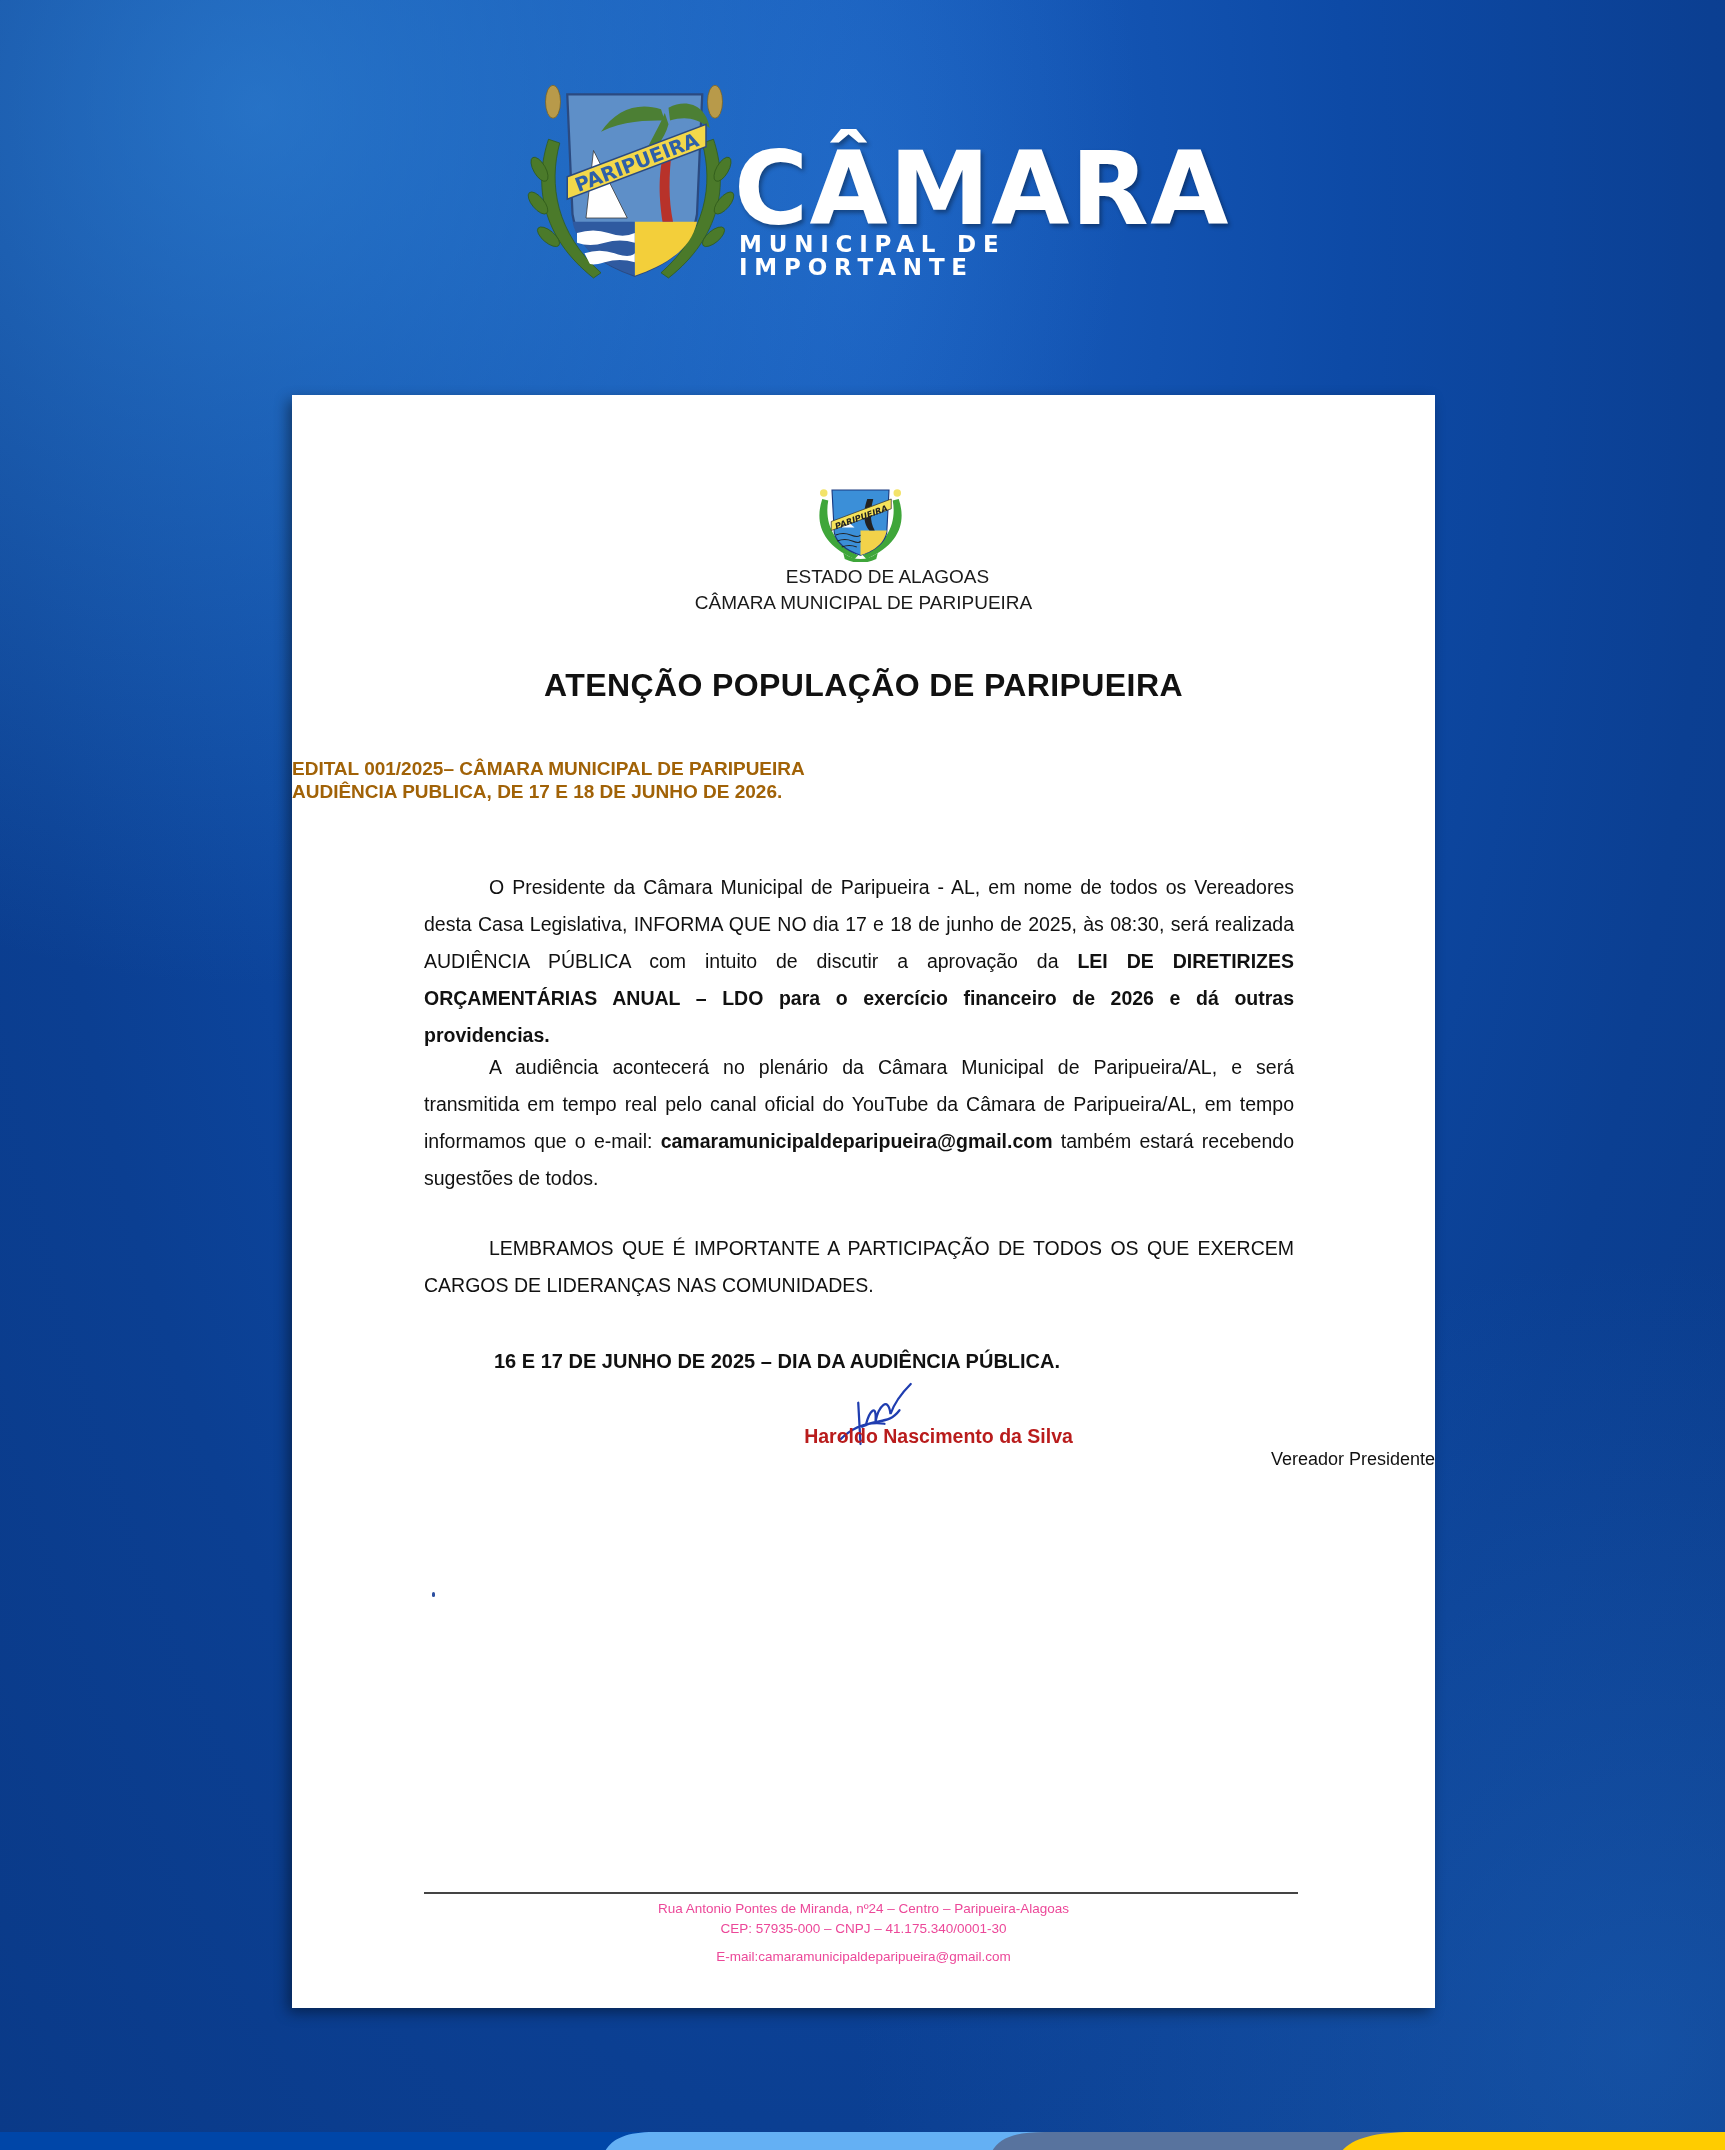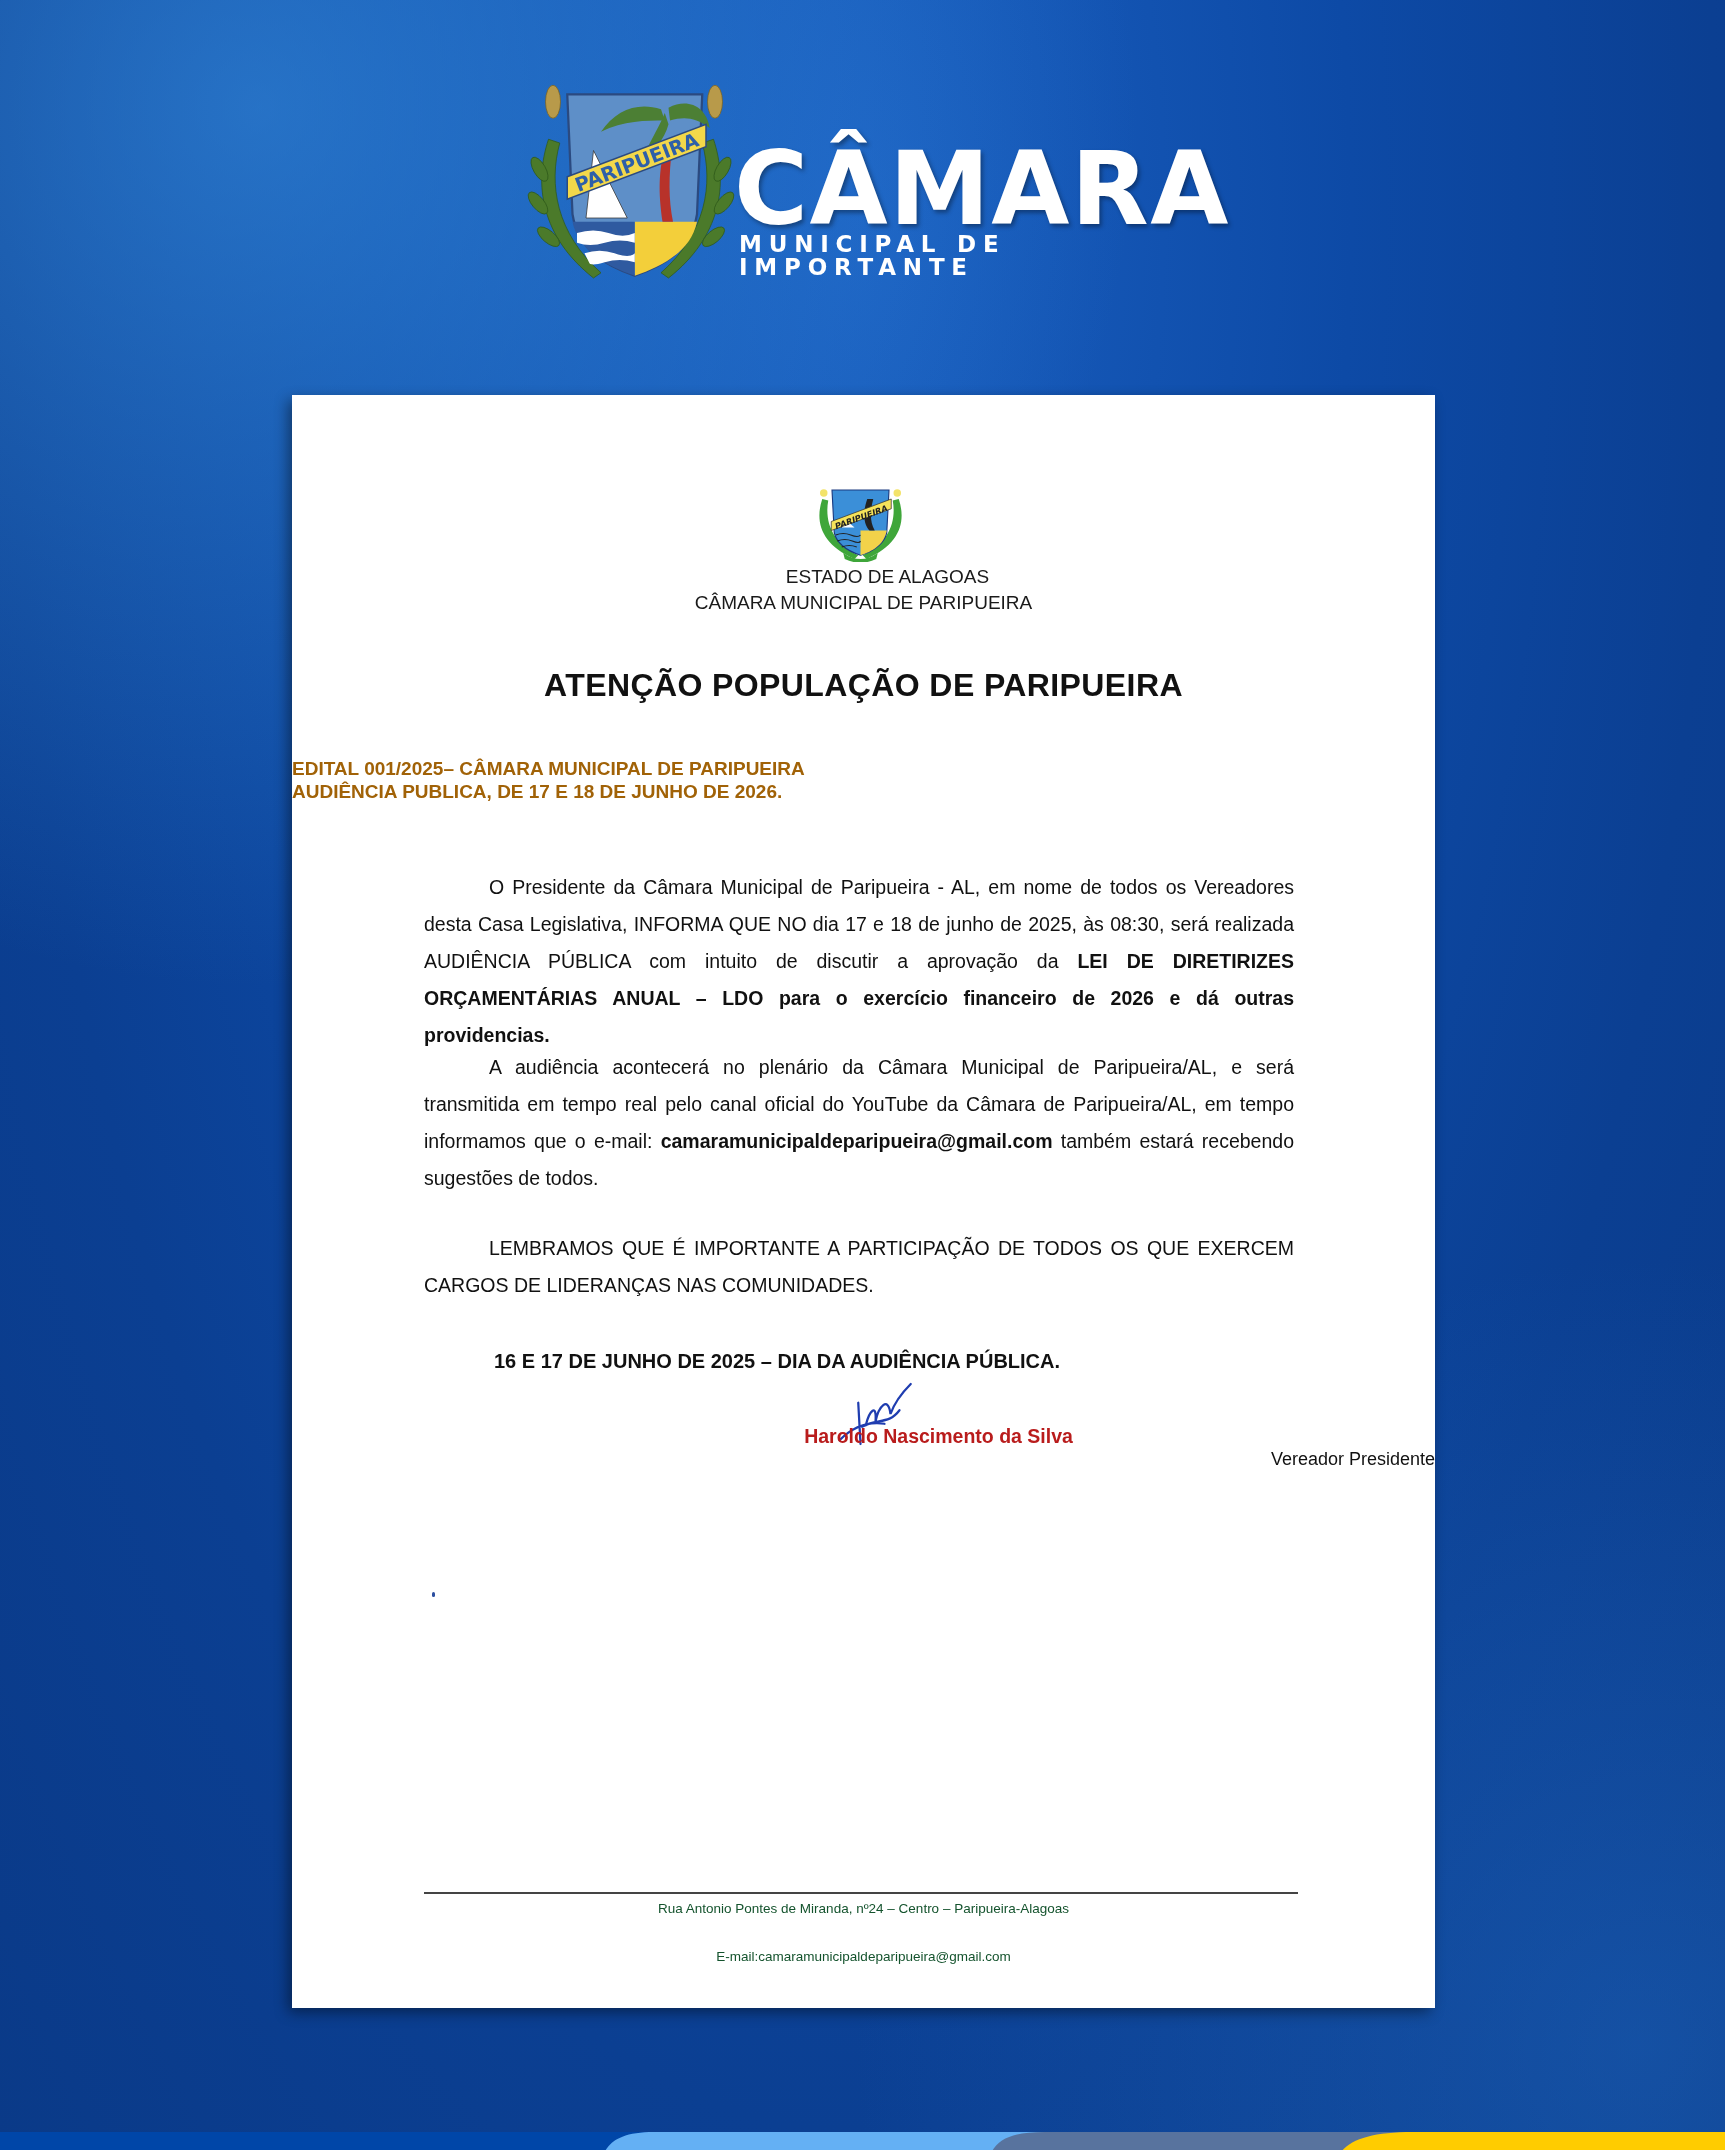--- a/index.html
+++ b/index.html
@@ -68,21 +68,21 @@
     text-align:center; font-weight:bold; font-size:19.5px; color:#b91c1c;
   }
   .signer-role {
     position:absolute; left:0; width:100%; top:1054px; padding-left:150px; box-sizing:border-box;
     text-align:right; font-size:18px; color:#111;
   }
   .speck { position:absolute; left:140px; top:1197px; width:3px; height:4.5px; background:#2c4fa0; border-radius:1.5px; }
   .footer-rule { position:absolute; left:132px; top:1497px; width:874px; height:1.5px; background:#444; }
   .footer-line {
     position:absolute; left:0; width:100%; text-align:center;
-    font-family:"Liberation Sans", sans-serif; font-size:13.5px; color:#14532d;
+    font-family:"Liberation Sans", sans-serif; font-size:13.5px; color:#ec4899;
   }
   .f1 { top:1506px; } .f2 { top:1526px; } .f3 { top:1546px;margin-top:8px; }
   
   .bands { position:absolute; left:0; bottom:0; width:1725px; height:19px; }
 </style>
 </head>
 <body>
 
 <div class="bg-texture"></div>
 
@@ -166,20 +166,21 @@
   <svg class="signature" viewBox="0 0 120 90">
     <path d="M10 80 C30 60 50 55 70 58 M35 30 L38 85 M45 60 C50 40 60 30 58 55 C62 35 75 20 78 45 C85 25 100 10 105 5 M40 62 C60 50 75 60 90 40" stroke="#1f3db0" stroke-width="3" fill="none" stroke-linecap="round"></path>
   </svg>
   <div class="signer-name">Haroldo Nascimento da Silva</div>
   <div class="signer-role">Vereador Presidente</div>
 
   <div class="speck"></div>
 
   <div class="footer-rule"></div>
   <div class="footer-line f1">Rua Antonio Pontes de Miranda, nº24 – Centro – Paripueira-Alagoas</div>
+  <div class="footer-line f2">CEP: 57935-000 – CNPJ – 41.175.340/0001-30</div>
   <div class="footer-line f3">E-mail:camaramunicipaldeparipueira@gmail.com</div>
 </div>
 
 <svg class="bands" viewBox="0 0 2295 25" preserveAspectRatio="none">
   <rect x="0" y="0" width="2295" height="25" fill="#0046a8"></rect>
   <path d="M805 25 C815 8 835 0 870 0 L1420 0 L1420 25 Z" fill="#64b0f4"></path>
   <path d="M1320 25 C1330 8 1350 0 1390 0 L1900 0 L1900 25 Z" fill="#58739e"></path>
   <path d="M1785 25 C1800 8 1830 0 1880 0 L2295 0 L2295 25 Z" fill="#ffcc00"></path>
 </svg>
 

